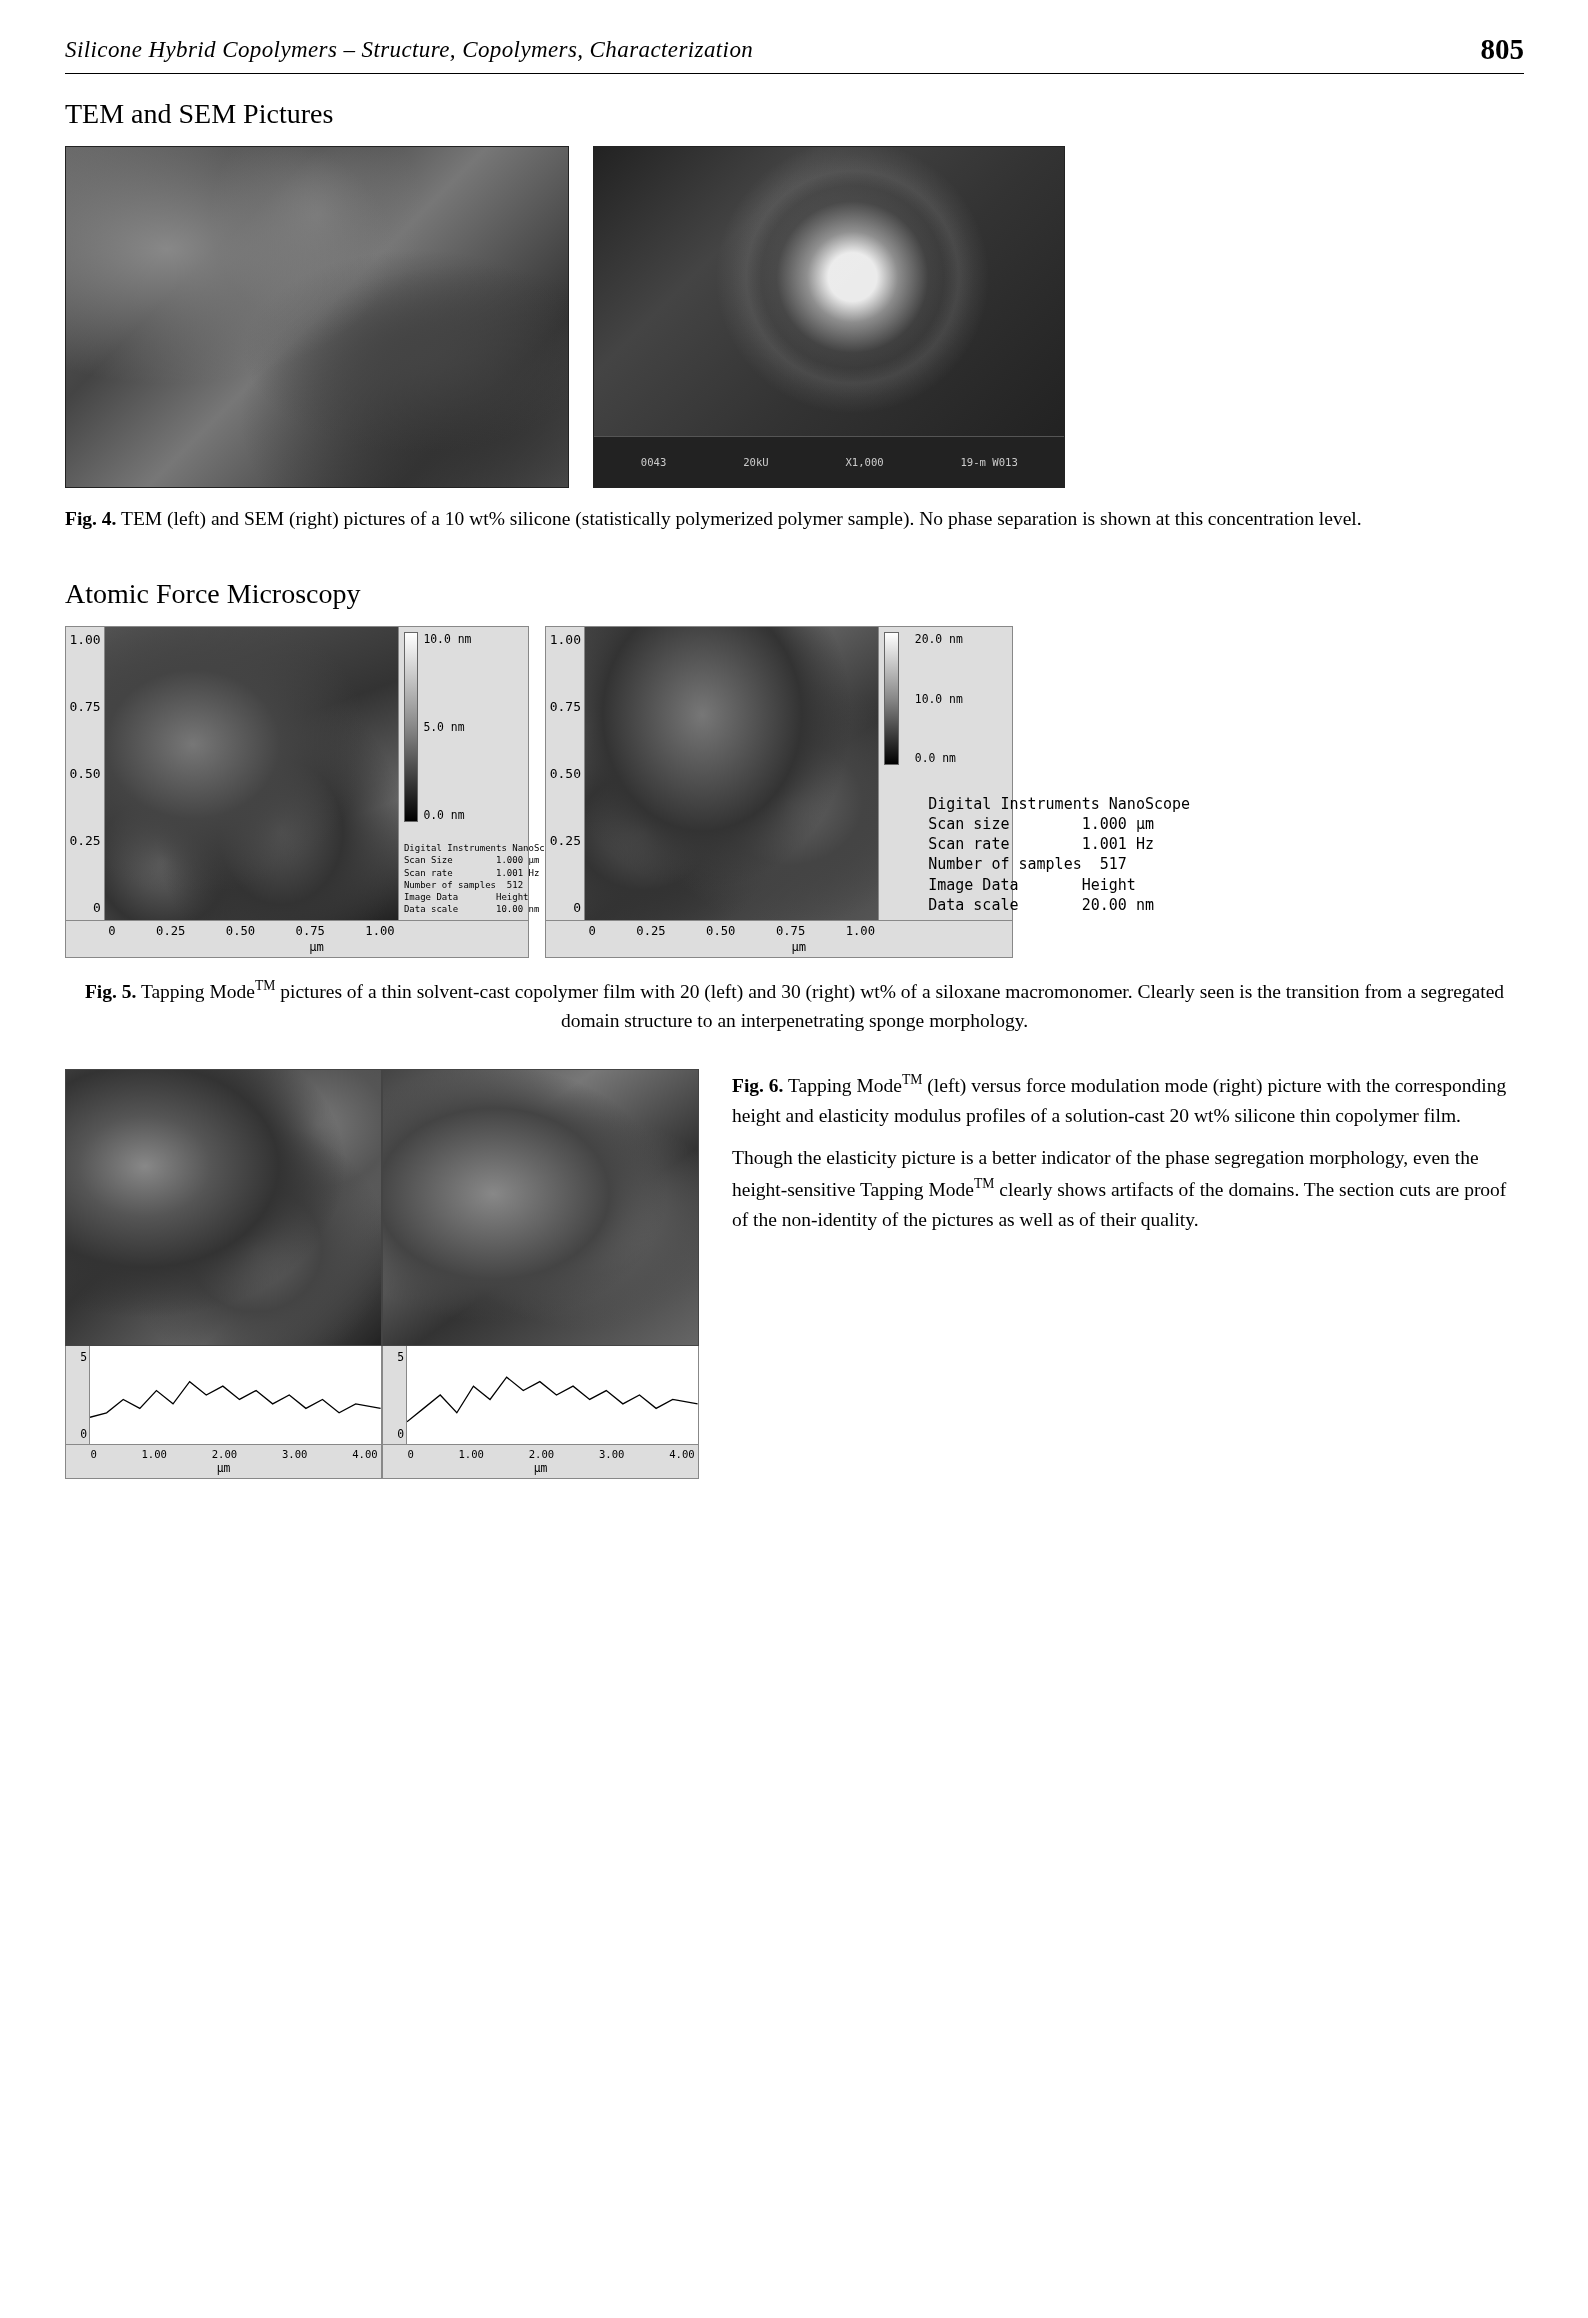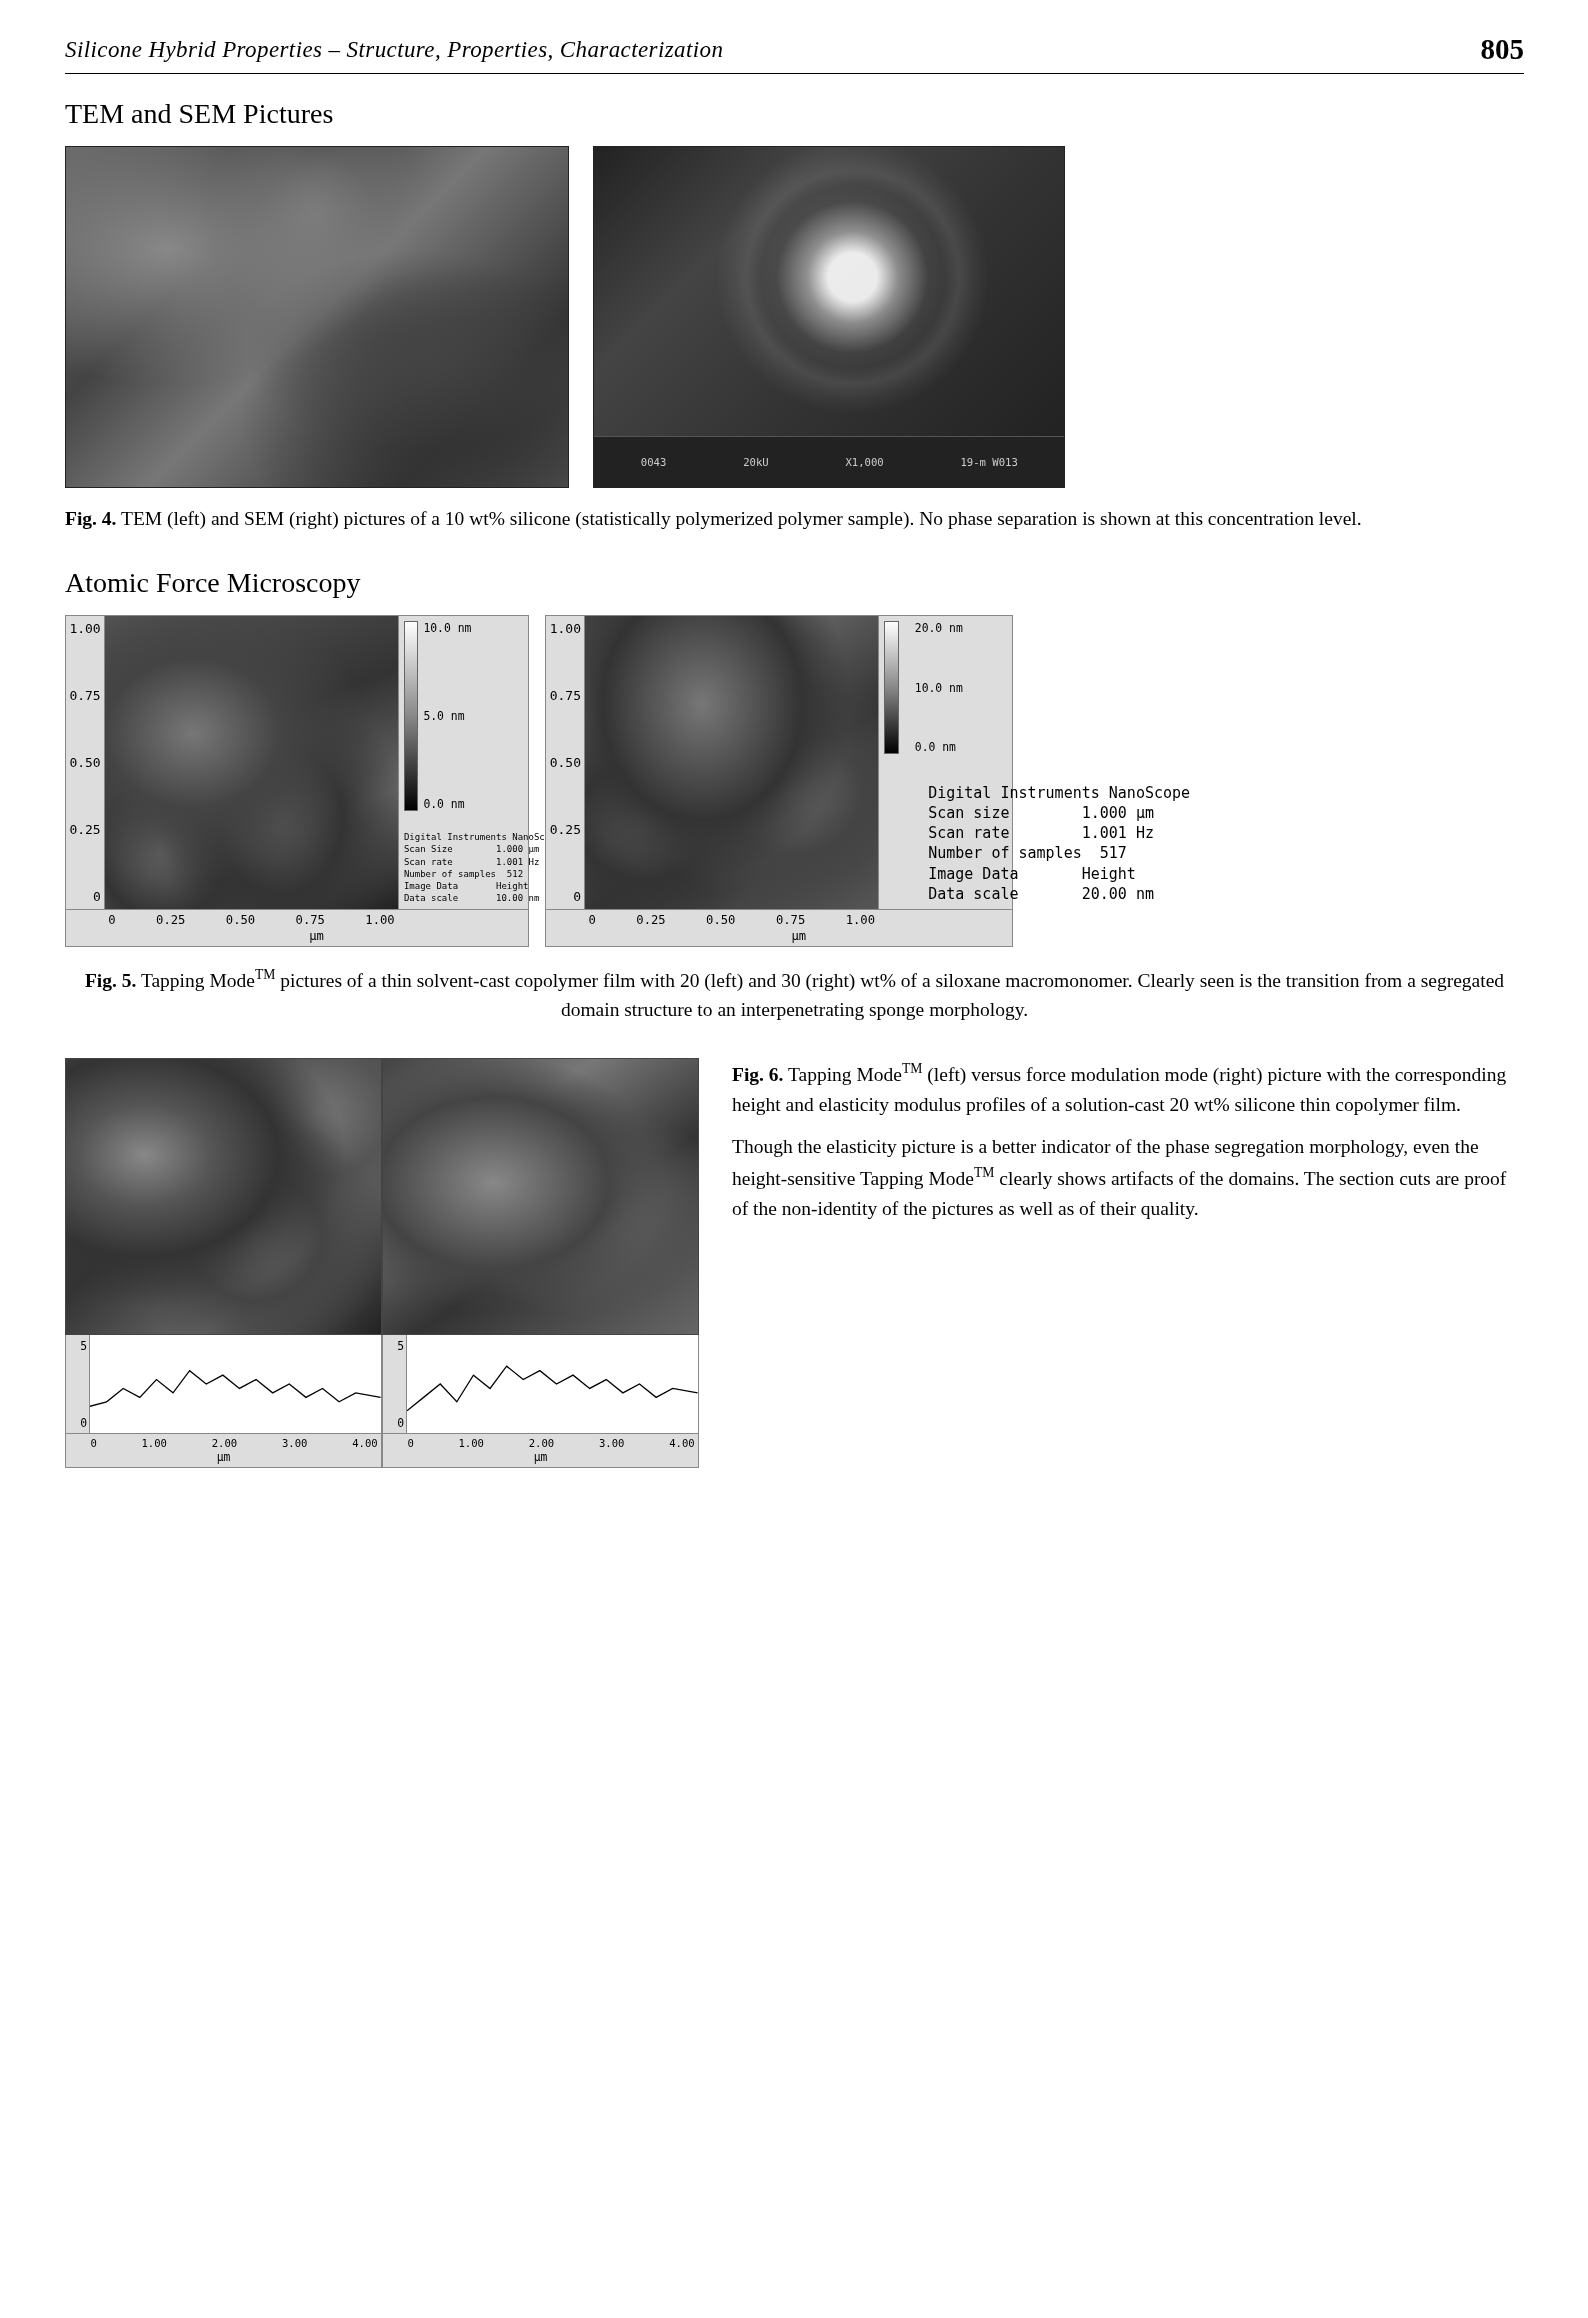--- a/index.html
+++ b/index.html
@@ -42,21 +42,21 @@
     .figures-row {
       display: flex;
       gap: 24.4px;
       margin-bottom: 16.3px;
       align-items: flex-start;
     }
 
     .fig4-caption {
       font-size: 19.5px;
       line-height: 1.5;
-      margin-bottom: 33px;
+      margin-bottom: 44px;
       padding-left: 0;
     }
 
     .fig-label {
       font-weight: bold;
     }
 
     .afm-row {
       display: flex;
       gap: 16.3px;
@@ -204,21 +204,21 @@
     }
 
     sup {
       font-size: 0.7em;
     }
   </style>
 </head>
 <body>
 
 <div class="page-header">
-  <span class="page-header-title">Silicone Hybrid Properties – Structure, Properties, Characterization</span>
+  <span class="page-header-title">Silicone Hybrid Copolymers – Structure, Copolymers, Characterization</span>
   <span class="page-header-number">805</span>
 </div>
 
 <div class="section-title">TEM and SEM Pictures</div>
 
 <div class="figures-row">
 
   <div class="tem-image" style="width:504px; height:342px;">
     <div class="tem-noise"></div>
   </div>

